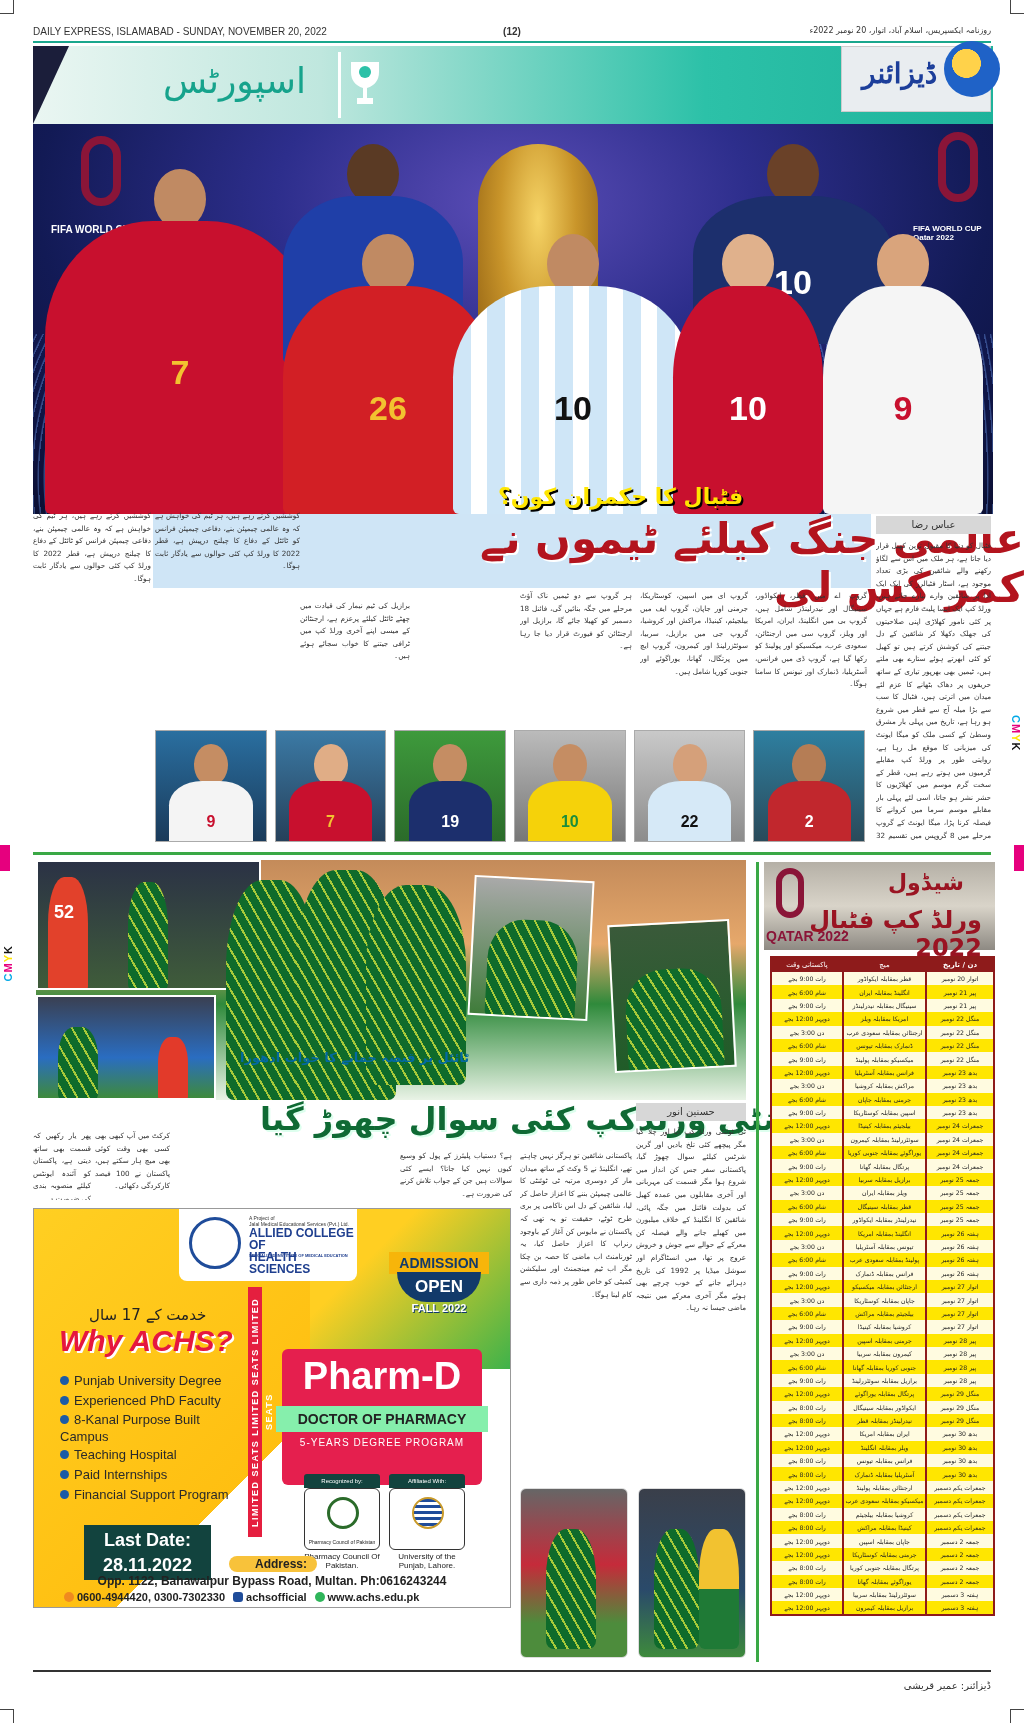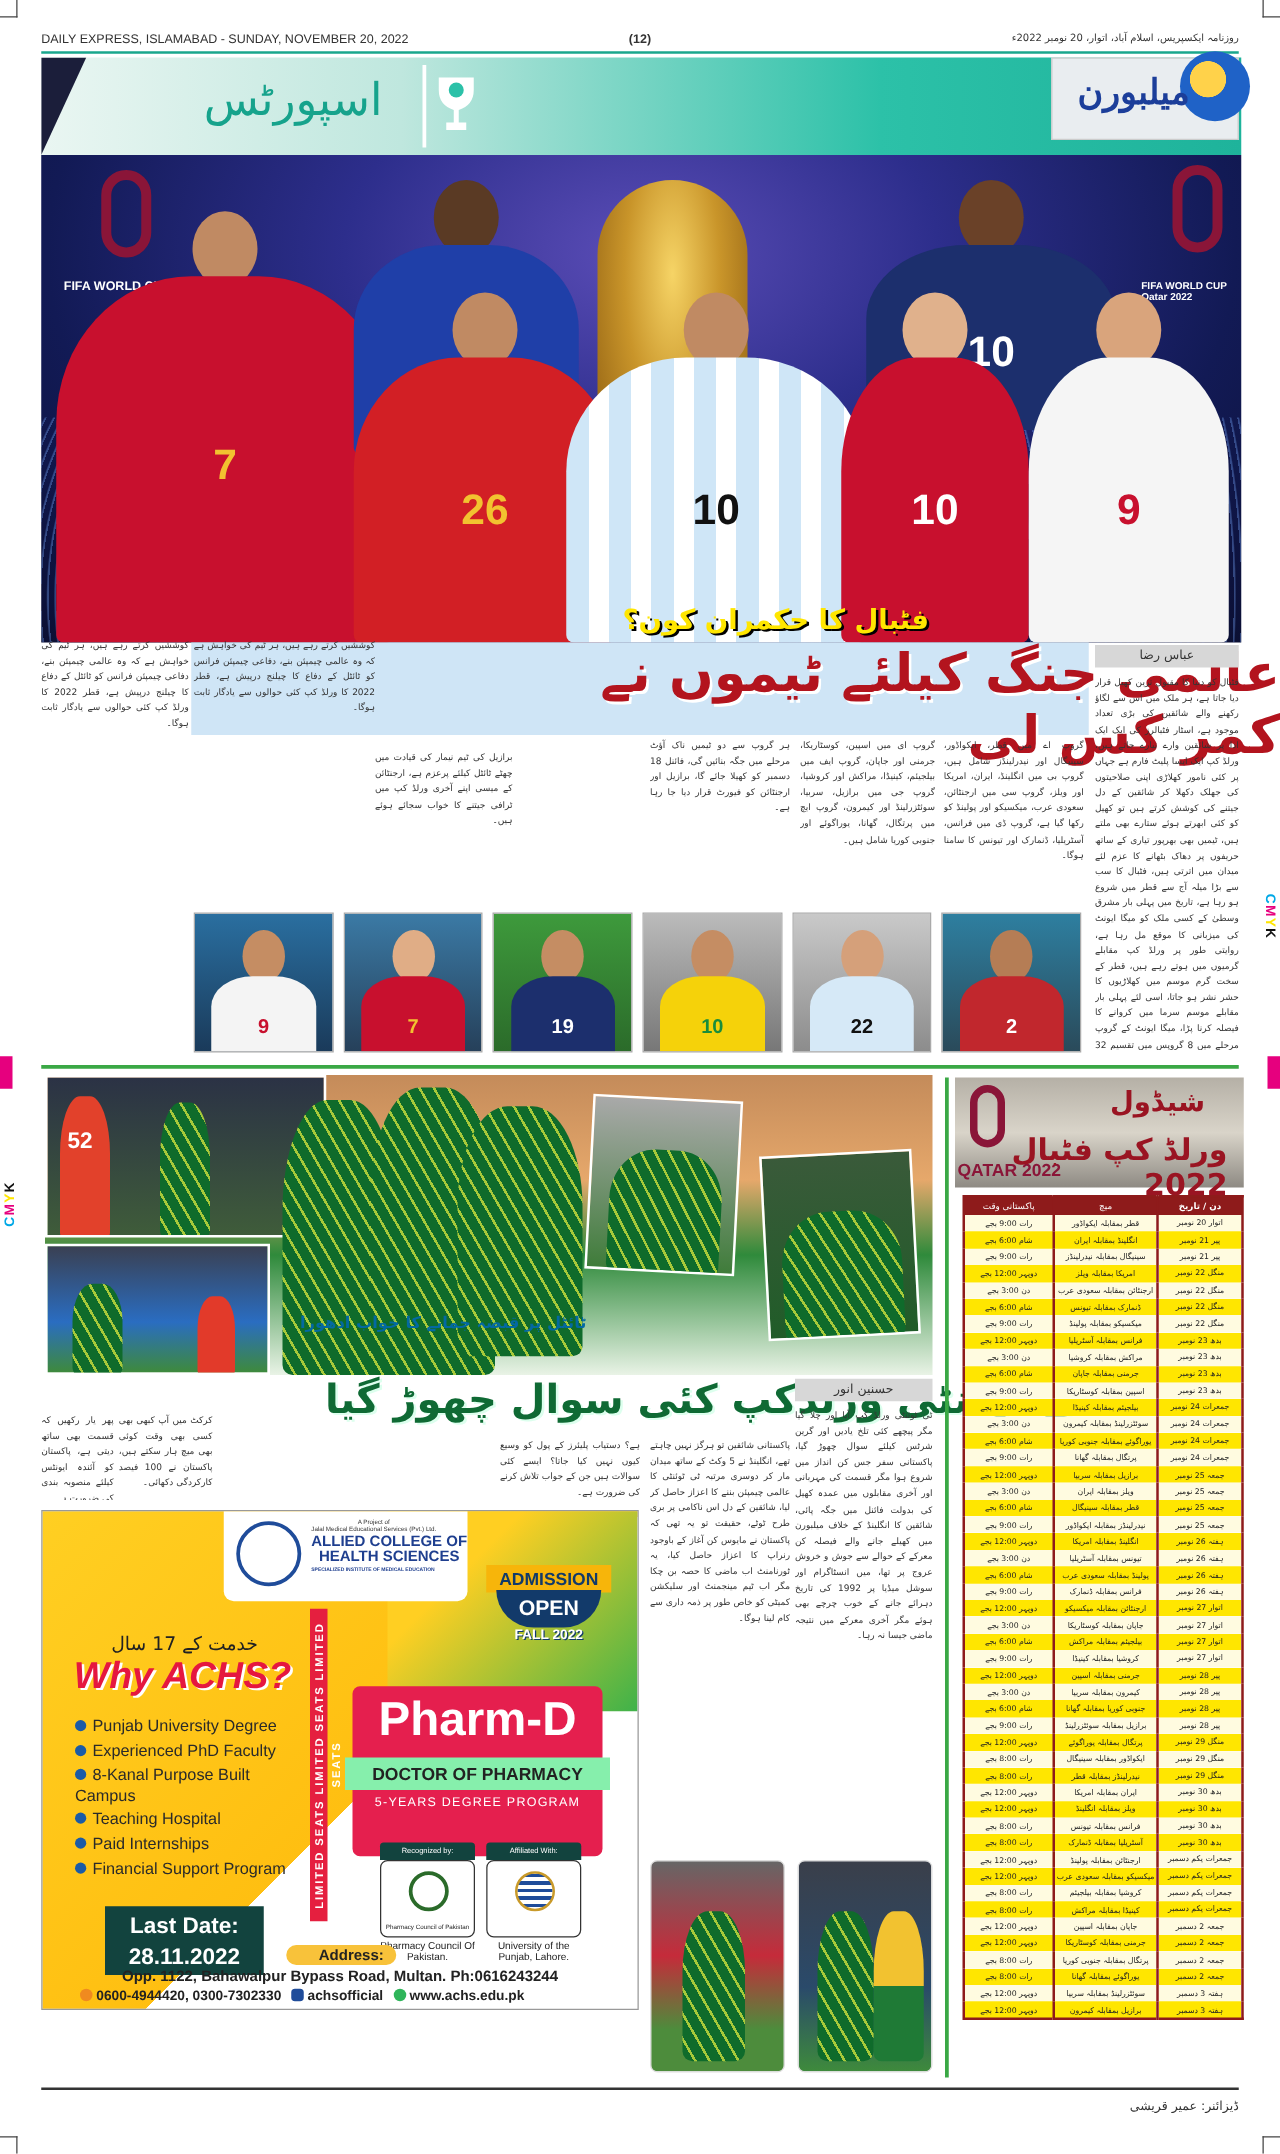--- a/index.html
+++ b/index.html
@@ -71,21 +71,21 @@
   .cpic.c { left: 435px; top: 18px; width: 120px; height: 140px; background: linear-gradient(#a9a9a9, #3f7c3a); transform: rotate(3deg); }
   .cpic.d { left: 575px; top: 62px; width: 122px; height: 148px; background: linear-gradient(#3a5a3a, #205c28); transform: rotate(-3deg); }
   .green-kit { position: absolute; background: repeating-linear-gradient(60deg, #0f6b2b 0 8px, #a7c93a 8px 10px); border-radius: 40% 40% 8px 8px; }
   .ckicker { position: absolute; left: 240px; top: 1050px; font-size: 13px; color: #0369a1; font-weight: bold; direction: rtl; font-family: "DejaVu Sans", sans-serif; }
   .cheadline { position: absolute; left: 260px; top: 1100px; font-size: 32px; color: #0f6a34; font-weight: bold; direction: rtl; font-family: "DejaVu Sans", sans-serif; text-shadow: 2px 2px 0 #dfe; }
 
   
   .ad { position: absolute; top: 1208px; left: 33px; width: 478px; height: 400px; border: 1px solid #999;
     background: linear-gradient(135deg, #ffcf22 0%, #ffbf11 55%, #fff 55%, #fff 100%); overflow: hidden; }
   .ad .top-right { position: absolute; right: 0; top: 0; width: 200px; height: 160px; background: linear-gradient(135deg, #ffcf22 30%, #3fb24a 100%); }
-  .ad .logo-card { position: absolute; left: 145px; top: 0; width: 195px; height: 72px; background: #fff; border-radius: 0 0 8px 8px; text-align: center; }
+  .ad .logo-card { position: absolute; left: 145px; top: 0; width: 178px; height: 72px; background: #fff; border-radius: 0 0 8px 8px; }
   .ad .seal { position: absolute; left: 10px; top: 8px; width: 52px; height: 52px; border-radius: 50%; border: 3px solid #1f4c9a; }
   .ad .proj { position: absolute; left: 70px; top: 6px; font-size: 5px; color: #333; }
   .ad .coll { position: absolute; left: 70px; top: 18px; font-size: 12px; font-weight: bold; color: #1f3f8f; line-height: 12px; }
   .ad .spec { position: absolute; left: 70px; top: 44px; font-size: 4px; color: #1f3f8f; font-weight: bold; }
   .ad .admission { position: absolute; left: 355px; top: 35px; width: 100px; height: 75px; }
   .ad .admission .adm { position: absolute; left: 0; top: 8px; width: 100px; height: 22px; background: #f7b50a; color: #123a6a; font-weight: bold; font-size: 14px; text-align: center; line-height: 22px; }
   .ad .admission .open { position: absolute; left: 8px; top: 28px; width: 84px; height: 30px; background: #123a6a; color: #fff; font-weight: bold; font-size: 17px; text-align: center; line-height: 30px; border-radius: 0 0 40px 40px; }
   .ad .admission .fall { position: absolute; left: 0; top: 58px; width: 100px; text-align: center; font-size: 11px; font-weight: bold; color: #fff; text-shadow: 1px 1px 0 #123a6a; }
   .ad .urdu17 { position: absolute; left: 55px; top: 97px; font-size: 15px; direction: rtl; font-family: "DejaVu Sans", sans-serif; color: #222; }
   .ad .why { position: absolute; left: 25px; top: 115px; font-size: 30px; font-weight: bold; color: #e5173f; font-style: italic; text-shadow: 2px 2px 0 #fff; }
@@ -152,21 +152,21 @@
   <div class="wedge"></div>
   <div class="section-title">اسپورٹس</div>
   <div class="divider"></div>
   <svg class="trophy-icon" viewBox="0 0 40 50">
     <path d="M6 4 H34 V14 Q34 26 22 30 V40 H28 V46 H12 V40 H18 V30 Q6 26 6 14 Z" fill="#fff"></path>
     <circle cx="20" cy="14" r="6" fill="#2cc1a8"></circle>
   </svg>
 </div>
 <div class="logo-box">
   <div class="globe"></div>
-  <div class="logo-text">میلبورن</div>
+  <div class="logo-text">ڈیزائنر</div>
 </div>
 
 <div class="hero">
   <div class="stars"></div>
   <div class="wc-logo" style="left:48px;top:12px;"></div>
   <div class="wc-caption" style="left:18px;top:100px;">FIFA WORLD CUP Qatar2022</div>
   <div class="wc-logo" style="left:905px;top:8px;"></div>
   <div class="wc-caption" style="left:880px;top:100px;width:70px;font-size:8px;">FIFA WORLD CUP Qatar 2022</div>
 
   <div class="cup"></div>

